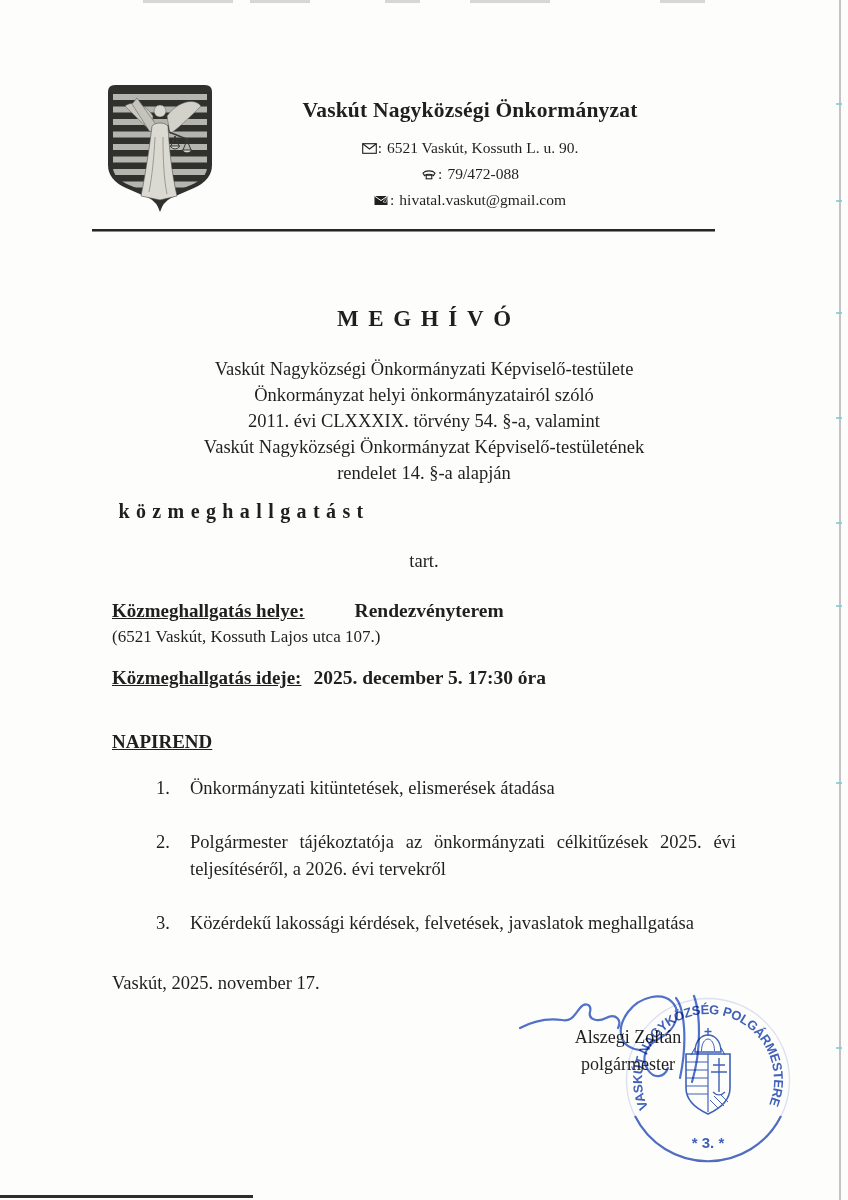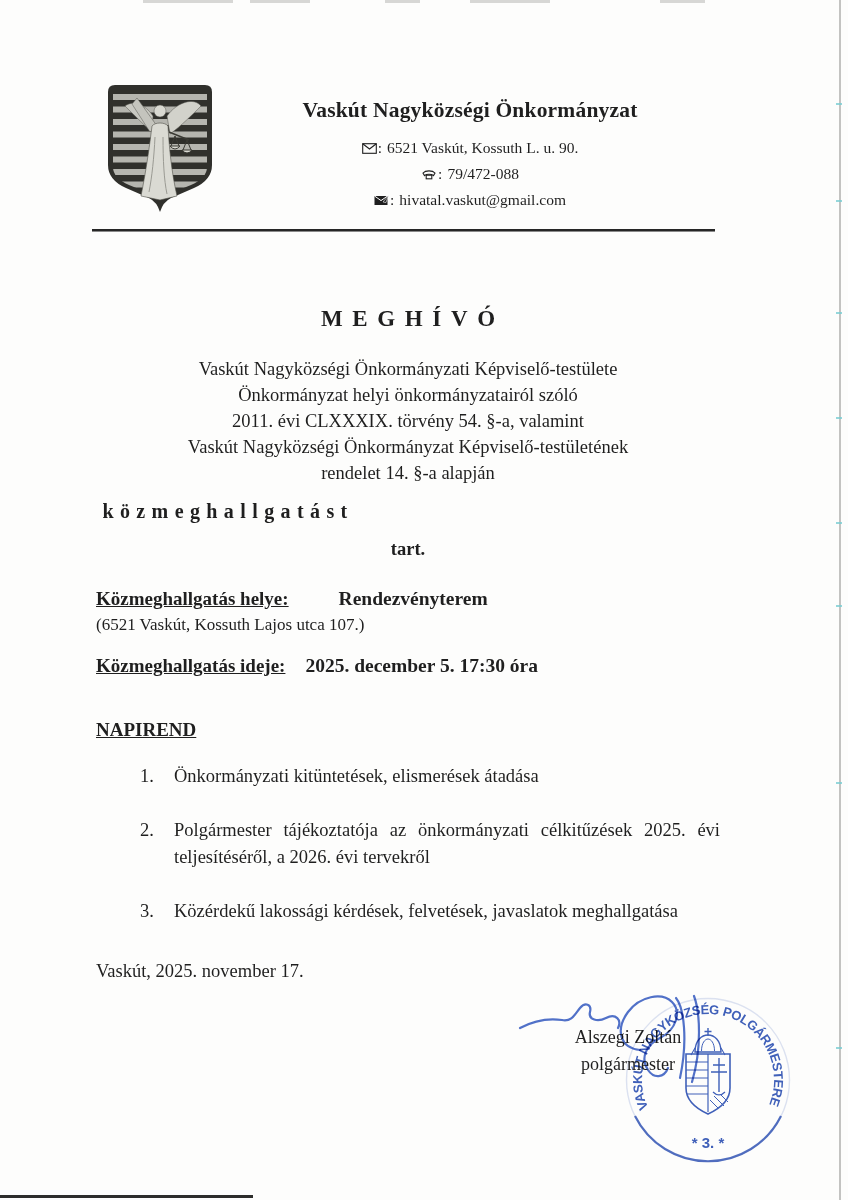--- a/index.html
+++ b/index.html
@@ -20,31 +20,31 @@
   .logo{position:absolute;left:97px;top:82px;width:126px;height:136px;}
   .header-text{position:absolute;left:245px;top:98px;width:450px;text-align:center;}
   .org-name{font-size:21.5px;font-weight:bold;letter-spacing:.2px;}
   .contact{margin-top:12px;font-size:15.5px;line-height:25px;}
   .contact-line{white-space:nowrap;}
   .contact-line .ic{display:inline-block;vertical-align:-1px;margin-right:1px;}
   .contact-line .sep{margin-right:5px;}
   .rule{position:absolute;left:92px;top:229px;width:623px;height:2px;background:#262626;border-bottom:1px solid #8a8a8a;}
 
   
-  .content{position:absolute;left:96px;top:306px;width:624px;}
+  .content{position:absolute;left:112px;top:306px;width:624px;}
   .doc-title{margin:0;text-align:center;font-size:23px;font-weight:bold;letter-spacing:.42em;padding-left:.42em;}
   .intro{margin-top:24px;text-align:center;font-size:18.5px;line-height:26px;}
   .event-word{margin-top:14px;text-align:left;font-size:20px;font-weight:bold;letter-spacing:.32em;padding-left:.32em;}
-  .verb{margin-top:16px;text-align:center;font-size:18.5px;font-weight:bold;}
+  .verb{margin-top:28px;text-align:center;font-size:18.5px;}
   .detail-row{margin-top:26px;font-size:19px;line-height:26px;}
   .detail-label{font-weight:bold;text-decoration:underline;}
   .loc-value{font-weight:bold;margin-left:50px;font-size:19.5px;}
   .loc-address{margin-top:3px;font-size:17px;}
   .time-row{margin-top:18px;}
-  .time-value{font-weight:bold;margin-left:20px;font-size:19.5px;text-align:center;}
+  .time-value{font-weight:bold;margin-left:12px;font-size:19.5px;text-align:center;}
   .napirend{margin-top:40px;font-size:19px;font-weight:bold;text-decoration:underline;}
   .agenda-item{display:flex;margin-top:22px;font-size:18.5px;line-height:27px;}
   .agenda-item + .agenda-item{margin-top:27px;}
   .agenda-item .num{flex:none;width:34px;margin-left:44px;}
   .agenda-item .txt{width:546px;text-align:justify;}
   .agenda-item:last-of-type{margin-top:16px;}
   .date-line{margin-top:36px;font-size:18.5px;}
 
   
   .sig-block{position:absolute;left:540px;top:1024px;width:176px;text-align:center;

